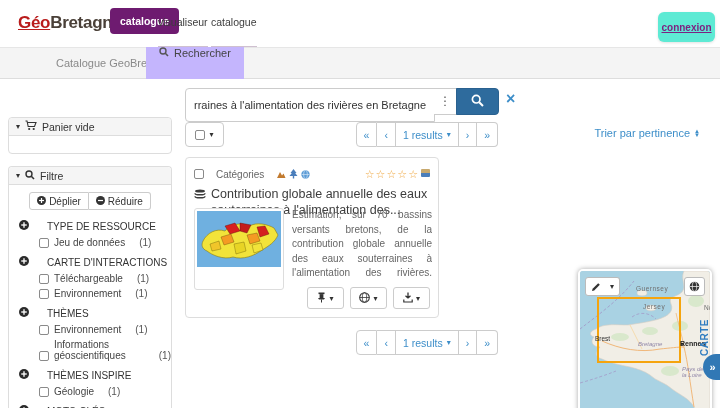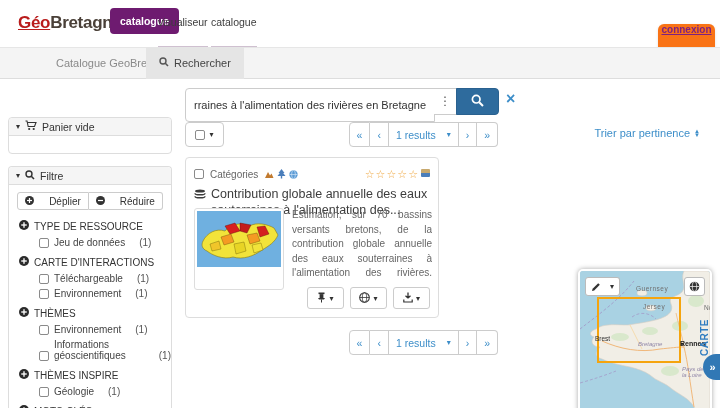--- a/index.html
+++ b/index.html
@@ -11,30 +11,30 @@
   .logo { position:absolute; left:18px; top:13px; font-size:17px; font-weight:bold; letter-spacing:-0.3px; }
   .logo .p1 { color:#b91c1c;text-decoration:underline; }
   .logo .p2 { color:#4a4038; }
   .logo .reg { font-size:8px; vertical-align:super; color:#4a4038; }
   .nav-catalogue { position:absolute; left:110px; top:8px; background:#6e1b70; color:#fff;
     font-size:10.5px; font-weight:bold; padding:7px 10px; border-radius:4px; cursor:pointer; }
   .nav-link { position:absolute; top:16px; font-size:10.5px; color:#3c3c3c;
     border-bottom:1px solid #cfc0d0; padding-bottom:18px; cursor:pointer; }
   .nav-visualiseur { left:158px; }
   .nav-services { left:211px; }
-  .connexion-box { position:absolute; right:5px; top:24px; width:57px; height:30px; background:#f97316;
-    border-radius:6px; box-shadow:0 1px 3px rgba(0,0,0,0.12); display:flex; align-items:flex-start; justify-content:center; }
+  .connexion-box { position:absolute; right:5px; top:12px; width:57px; height:30px; background:#5eead4;
+    border-radius:6px; box-shadow:0 1px 3px rgba(0,0,0,0.12); display:flex; align-items:center; justify-content:center; }
   .connexion-link { font-size:10px; color:#7d2181; text-decoration:underline; font-weight:bold; cursor:pointer; }
 
   
   .tabbar { position:absolute; top:47px; left:0; width:720px; height:32px; background:#f4f4f4;
     border-top:1px solid #e6e6e6; border-bottom:1px solid #ddd; }
   .breadcrumb { position:absolute; left:56px; top:47px; height:32px; line-height:32px; font-size:11px; color:#8a8a8a; }
-  .search-tab { position:absolute; left:146px; top:47px; height:32px; background:#e5e5e5;
-    display:flex; align-items:center; gap:5px; padding:0 13px; font-size:11px; color:#444; cursor:pointer; }
+  .search-tab { position:absolute; left:146px; top:47px; height:32px; background:#c4b5fd;
+    display:flex; align-items:flex-start; gap:5px; padding:0 13px; font-size:11px; color:#444; cursor:pointer; }
 
   
   .search-input { position:absolute; left:185px; top:88px; width:250px; height:27px; border:1px solid #ccc;
     border-radius:4px 0 0 4px; padding:16px 8px; font-size:11px; color:#333; font-family:"Liberation Sans",sans-serif; }
   .dots-btn { position:absolute; left:434px; top:88px; width:23px; height:27px; background:#fff;
     border:1px solid #ccc; border-left:none; font-size:12px; color:#555; cursor:pointer; line-height:25px; text-align:center; }
   .search-btn { position:absolute; left:456px; top:88px; width:43px; height:27px; background:#2e6b9d;
     border:1px solid #2a618f; border-radius:0 4px 4px 0; cursor:pointer; display:flex; align-items:center; justify-content:center; }
   .clear-x { position:absolute; left:506px; top:91px; color:#3d8ec9; font-size:16px; font-weight:bold; cursor:pointer; line-height:16px; }
 
@@ -44,44 +44,44 @@
 
   
   .sel-btn { position:absolute; left:185px; top:122px; width:39px; height:25px; background:#fff;
     border:1px solid #ccc; border-radius:4px; cursor:pointer; display:flex; align-items:center; justify-content:center; gap:4px; }
   .pager { position:absolute; right:222px; display:inline-flex; }
   .pager-top { top:122px; } .pager-bottom { top:330px; }
   .pager .pg { height:25px; background:#fff; border:1px solid #ccc; border-left:none; font-size:10.5px;
     color:#3d8ec9; display:flex; align-items:center; padding:0 7px; cursor:pointer; }
   .pager .pg:first-child { border-left:1px solid #ccc; border-radius:4px 0 0 4px; }
   .pager .pg:last-child { border-radius:0 4px 4px 0; }
-  .pager .pg-label { gap:11px; }
+  .pager .pg-label { gap:4px; }
 
   
   .panel { position:absolute; left:8px; width:164px; background:#fff; border:1px solid #ddd; border-radius:4px; }
   .panel-basket { top:117px; height:37px; }
   .panel-filter { top:166px; height:260px; border-bottom:none; border-radius:4px 4px 0 0; }
   .panel-h { height:18px; background:#f5f5f5; border-bottom:1px solid #ddd; border-radius:4px 4px 0 0;
     display:flex; align-items:center; gap:5px; padding:0 7px; font-size:10.5px; color:#333; cursor:pointer; }
   .caret { font-size:8px; color:#333; }
   .btn-group-row { display:flex; justify-content:center; margin:7px 0 6px 0; }
   .mini-btn { height:18px; background:#fff; border:1px solid #ccc; font-size:10px; color:#333;
-    display:flex; align-items:center; gap:15px; padding:0 7px; cursor:pointer; }
+    display:flex; align-items:center; gap:3px; padding:0 7px; cursor:pointer; }
   .mini-btn.left { border-radius:3px 0 0 3px; }
   .mini-btn.right { border-radius:0 3px 3px 0; border-left:none; }
   .facet { margin:2px 0 0 0; }
-  .facet-title { display:flex; align-items:center; gap:5px; font-size:10px; color:#333; padding:4px 0 3px 10px; cursor:pointer; }
+  .facet-title { display:flex; align-items:center; gap:18px; font-size:10px; color:#333; padding:4px 0 3px 10px; cursor:pointer; }
   .facet-item { display:flex; align-items:flex-end; gap:5px; font-size:10px; color:#444; padding:2px 0 2px 30px; cursor:pointer; }
   .facet-item .count { margin-left:9px; color:#555; }
   .cb { width:10px; height:10px; border:1px solid #8a8a8a; border-radius:2px; background:#fff; flex:0 0 auto; }
 
   
   .card { position:absolute; left:185px; top:157px; width:254px; height:161px; background:#fff;
     border:1px solid #ddd; border-radius:4px; }
-  .card-head { display:flex; align-items:center; gap:6px; padding:7px 8px 2px 8px; }
+  .card-head { display:flex; align-items:center; gap:12px; padding:7px 8px 2px 8px; }
   .cat-label { font-size:10px; color:#666; }
   .cat-icons { display:flex; align-items:center; gap:3px; }
   .stars-wrap { margin-left:auto; display:flex; align-items:flex-start; gap:2px; }
   .stars { color:#f0ad4e; font-size:11px; letter-spacing:1px; line-height:11px; }
   .src-logo { width:9px; height:8px; background:linear-gradient(#c8a96e 50%, #4a7ebb 50%); border-radius:1px; }
   .card-title { display:flex; gap:5px; padding:2px 8px 0 8px; font-size:12.5px; color:#3c3c3c; line-height:1.25; cursor:pointer; }
   .thumb-box { position:absolute; left:8px; top:50px; width:90px; height:82px; border:1px solid #ddd;
     border-radius:3px; background:#fff; padding:2px; }
   .abstract { position:absolute; left:106px; top:50px; width:140px; height:74px; overflow:hidden;
     font-size:10px; line-height:1.45; color:#666; text-align:justify; }

